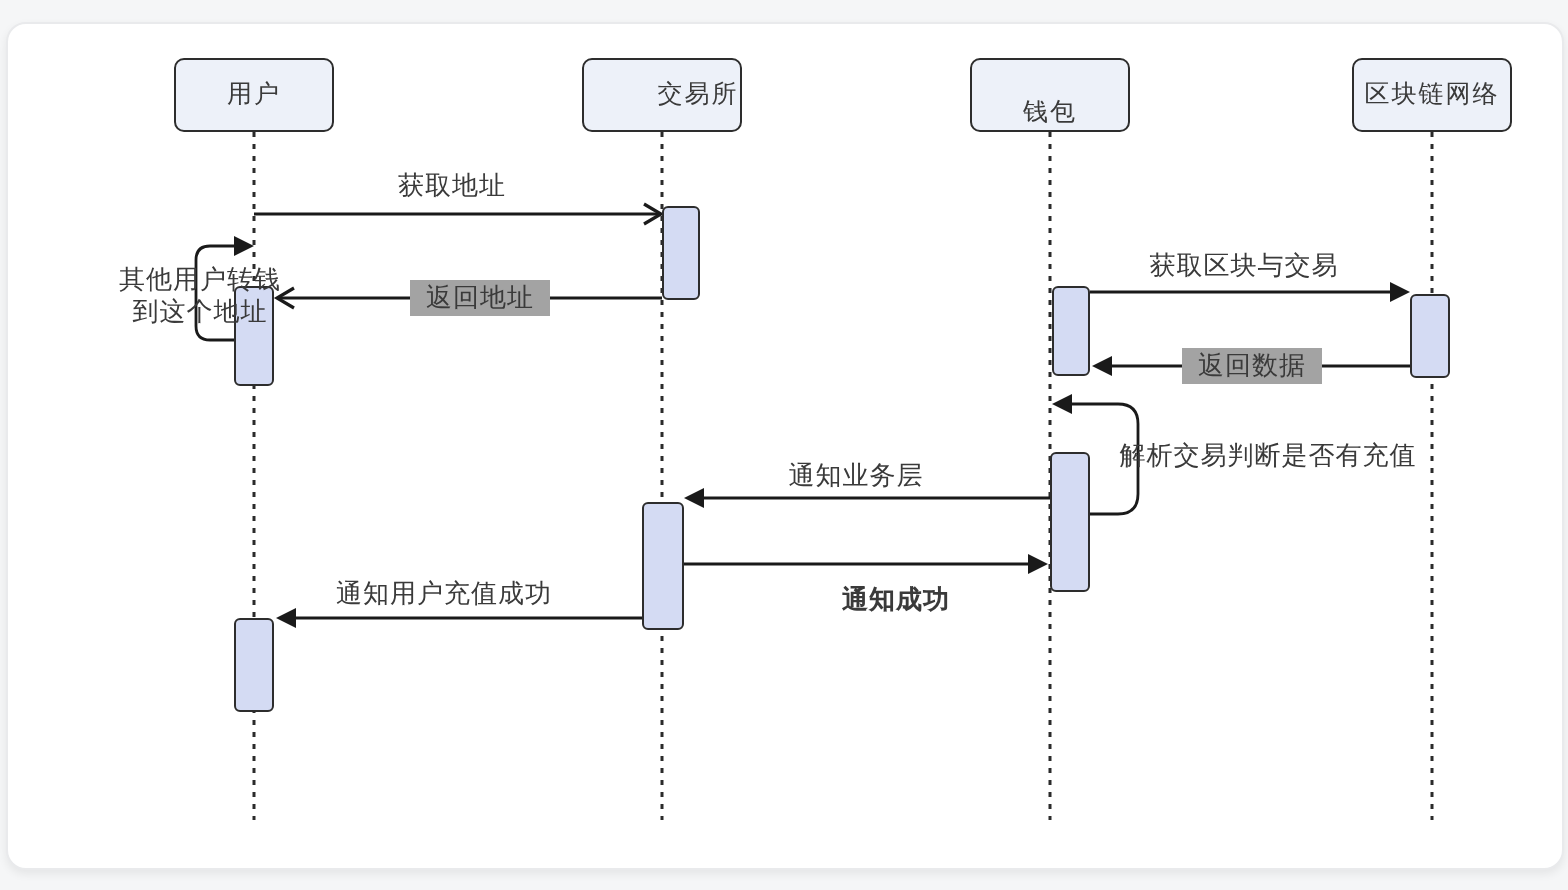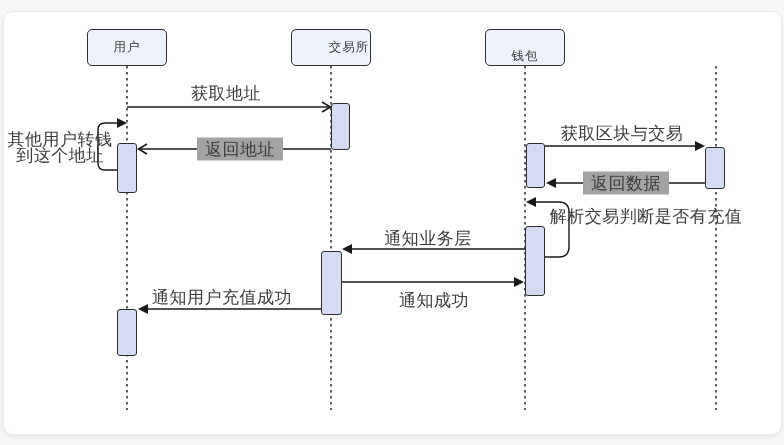--- a/index.html
+++ b/index.html
@@ -26,25 +26,25 @@
     background:#edf1f9;border:1.6px solid #2d2d2d;border-radius:5px;
     display:flex;align-items:center;justify-content:center;
     font-size:12.5px;color:#3a3a3a;letter-spacing:1px;
   }
   .activation{
     position:absolute;box-sizing:border-box;
     background:#d4dbf3;border:1.6px solid #2d2d2d;border-radius:3px;
   }
   .msg-label{
     position:absolute;transform:translate(-50%,-50%);
-    font-size:17px;color:#3a3a3a;white-space:nowrap;
+    font-size:13px;color:#3a3a3a;white-space:nowrap;
     letter-spacing:0.5px;
   }
   .msg-label.on-line{background:#a3a3a3;padding:0 8px;}
-  .msg-label.two-line{text-align:center;line-height:16px;}
+  .msg-label.two-line{text-align:center;line-height:16px;margin-left:40px;}
 </style>
 </head>
 <body>
 
 <div id="stage">
   <div class="card"></div>
 
   <svg class="diagram" viewBox="0 0 784 445">
 
     <path class="lifeline" d="M127,66 V410"></path>
@@ -108,34 +108,37 @@
 
   <div class="actor" style="left:87px;top:29px;">
     <span>用户</span>
   </div>
   <div class="actor" style="left:291px;top:29px;padding-left:36px;">
     <span>交易所</span>
   </div>
   <div class="actor" style="left:485px;top:29px;align-items:flex-end;">
     <span>钱包</span>
   </div>
+  <div class="actor" style="left:676px;top:29px;">
+    <span>区块链网络</span>
+  </div>
 
   <div class="msg-label" style="left:226px;top:93px;">获取地址</div>
 
   <div class="msg-label two-line" style="left:60px;top:148px;">
     <div>其他用户转钱</div>
     <div>到这个地址</div>
   </div>
 
   <div class="msg-label on-line" style="left:240px;top:149px;">返回地址</div>
 
   <div class="msg-label" style="left:622px;top:133px;">获取区块与交易</div>
 
   <div class="msg-label on-line" style="left:626px;top:183px;">返回数据</div>
 
-  <div class="msg-label" style="left:634px;top:216px;margin-left:12px;">解析交易判断是否有充值</div>
+  <div class="msg-label" style="left:634px;top:228px;">解析交易判断是否有充值</div>
 
   <div class="msg-label" style="left:428px;top:238px;">通知业务层</div>
 
-  <div class="msg-label" style="left:434px;top:300px;">通知成功</div>
+  <div class="msg-label" style="left:448px;top:300px;font-weight:bold;">通知成功</div>
 
   <div class="msg-label" style="left:222px;top:297px;">通知用户充值成功</div>
 </div>
 
 </body></html>

